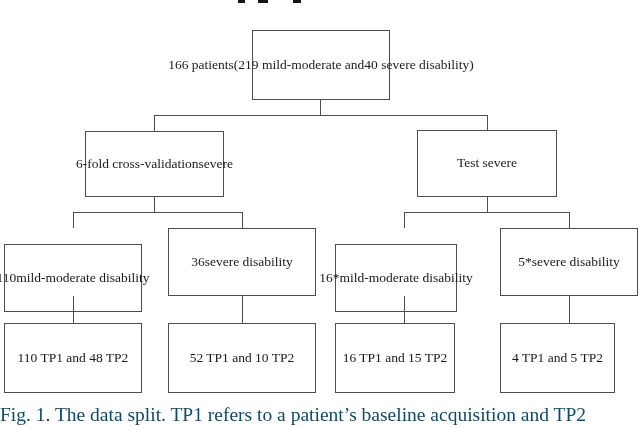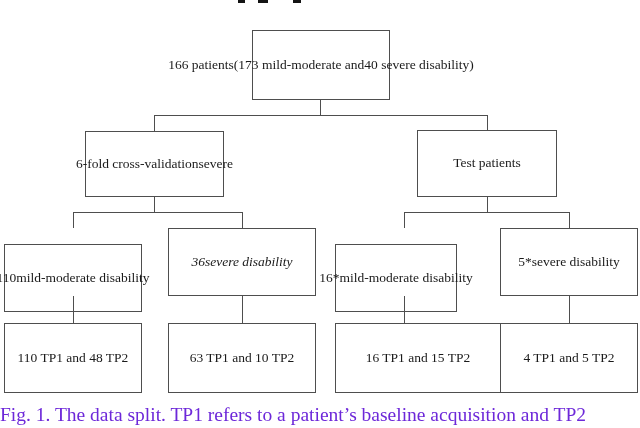--- a/index.html
+++ b/index.html
@@ -49,62 +49,62 @@
 
   
   .caption {
     position: absolute;
     left: 0;
     top: 402px;
     width: 640px;
     font-size: 19.5px;
     line-height: 1.3;
     white-space: nowrap;
-    color: #6d28d9;
+    color: #0c4a6e;
   }
 
   
   #box-root        { left: 252px; top: 30px;  width: 138px; height: 70px; }
   #box-cv          { left: 85px;  top: 131px; width: 139px; height: 66px; }
   #box-test        { left: 417px; top: 130px; width: 140px; height: 67px; }
   #box-cv-mild     { left: 4px;   top: 244px; width: 138px; height: 68px; }
-  #box-cv-severe   { left: 168px; top: 228px; width: 148px; height: 68px; font-style: italic; }
+  #box-cv-severe   { left: 168px; top: 228px; width: 148px; height: 68px; }
   #box-test-mild   { left: 335px; top: 244px; width: 122px; height: 68px; }
   #box-test-severe { left: 500px; top: 228px; width: 138px; height: 68px; }
   #box-cv-mild-tp     { left: 4px;   top: 323px; width: 138px; height: 70px; }
   #box-cv-severe-tp   { left: 168px; top: 323px; width: 148px; height: 70px; }
-  #box-test-mild-tp   { left: 335px; top: 323px; width: 166px; height: 70px; }
-  #box-test-severe-tp { left: 500px; top: 323px; width: 138px; height: 70px; }
+  #box-test-mild-tp   { left: 335px; top: 323px; width: 120px; height: 70px; }
+  #box-test-severe-tp { left: 500px; top: 323px; width: 115px; height: 70px; }
 </style>
 </head>
 <body>
 
 <div class="figure">
 
   <div class="descender" style="left:238px; width:7px;"></div>
   <div class="descender" style="left:258px; width:10px;"></div>
   <div class="descender" style="left:293px; width:8px;"></div>
 
   <div class="fc-box" id="box-root">
     <span>166 patients</span>
-    <span>(173 mild-moderate and</span>
+    <span>(219 mild-moderate and</span>
     <span>40 severe disability)</span>
   </div>
 
   <div class="conn" style="left:320px; top:100px; width:1px; height:15px;"></div>
   <div class="conn" style="left:154px; top:115px; width:334px; height:1px;"></div>
   <div class="conn" style="left:154px; top:115px; width:1px; height:16px;"></div>
   <div class="conn" style="left:487px; top:115px; width:1px; height:15px;"></div>
 
   <div class="fc-box" id="box-cv">
     <span>6-fold cross-validation</span>
     <span>severe</span>
   </div>
   <div class="fc-box" id="box-test">
-    <span>Test patients</span>
+    <span>Test severe</span>
   </div>
 
   <div class="conn" style="left:154px; top:197px; width:1px; height:15px;"></div>
   <div class="conn" style="left:73px; top:212px; width:169px; height:1px;"></div>
   <div class="conn" style="left:73px; top:212px; width:1px; height:16px;"></div>
   <div class="conn" style="left:242px; top:212px; width:1px; height:16px;"></div>
 
   <div class="conn" style="left:487px; top:197px; width:1px; height:15px;"></div>
   <div class="conn" style="left:404px; top:212px; width:166px; height:1px;"></div>
   <div class="conn" style="left:404px; top:212px; width:1px; height:16px;"></div>
@@ -129,21 +129,21 @@
 
   <div class="conn" style="left:73px;  top:296px; width:1px; height:27px;"></div>
   <div class="conn" style="left:242px; top:296px; width:1px; height:27px;"></div>
   <div class="conn" style="left:404px; top:296px; width:1px; height:27px;"></div>
   <div class="conn" style="left:569px; top:296px; width:1px; height:27px;"></div>
 
   <div class="fc-box" id="box-cv-mild-tp">
     <span>110 TP1 and 48 TP2</span>
   </div>
   <div class="fc-box" id="box-cv-severe-tp">
-    <span>63 TP1 and 10 TP2</span>
+    <span>52 TP1 and 10 TP2</span>
   </div>
   <div class="fc-box" id="box-test-mild-tp">
     <span>16 TP1 and 15 TP2</span>
   </div>
   <div class="fc-box" id="box-test-severe-tp">
     <span>4 TP1 and 5 TP2</span>
   </div>
 
   <div class="caption">Fig. 1. The data split. TP1 refers to a patient’s baseline acquisition and TP2</div>
 

